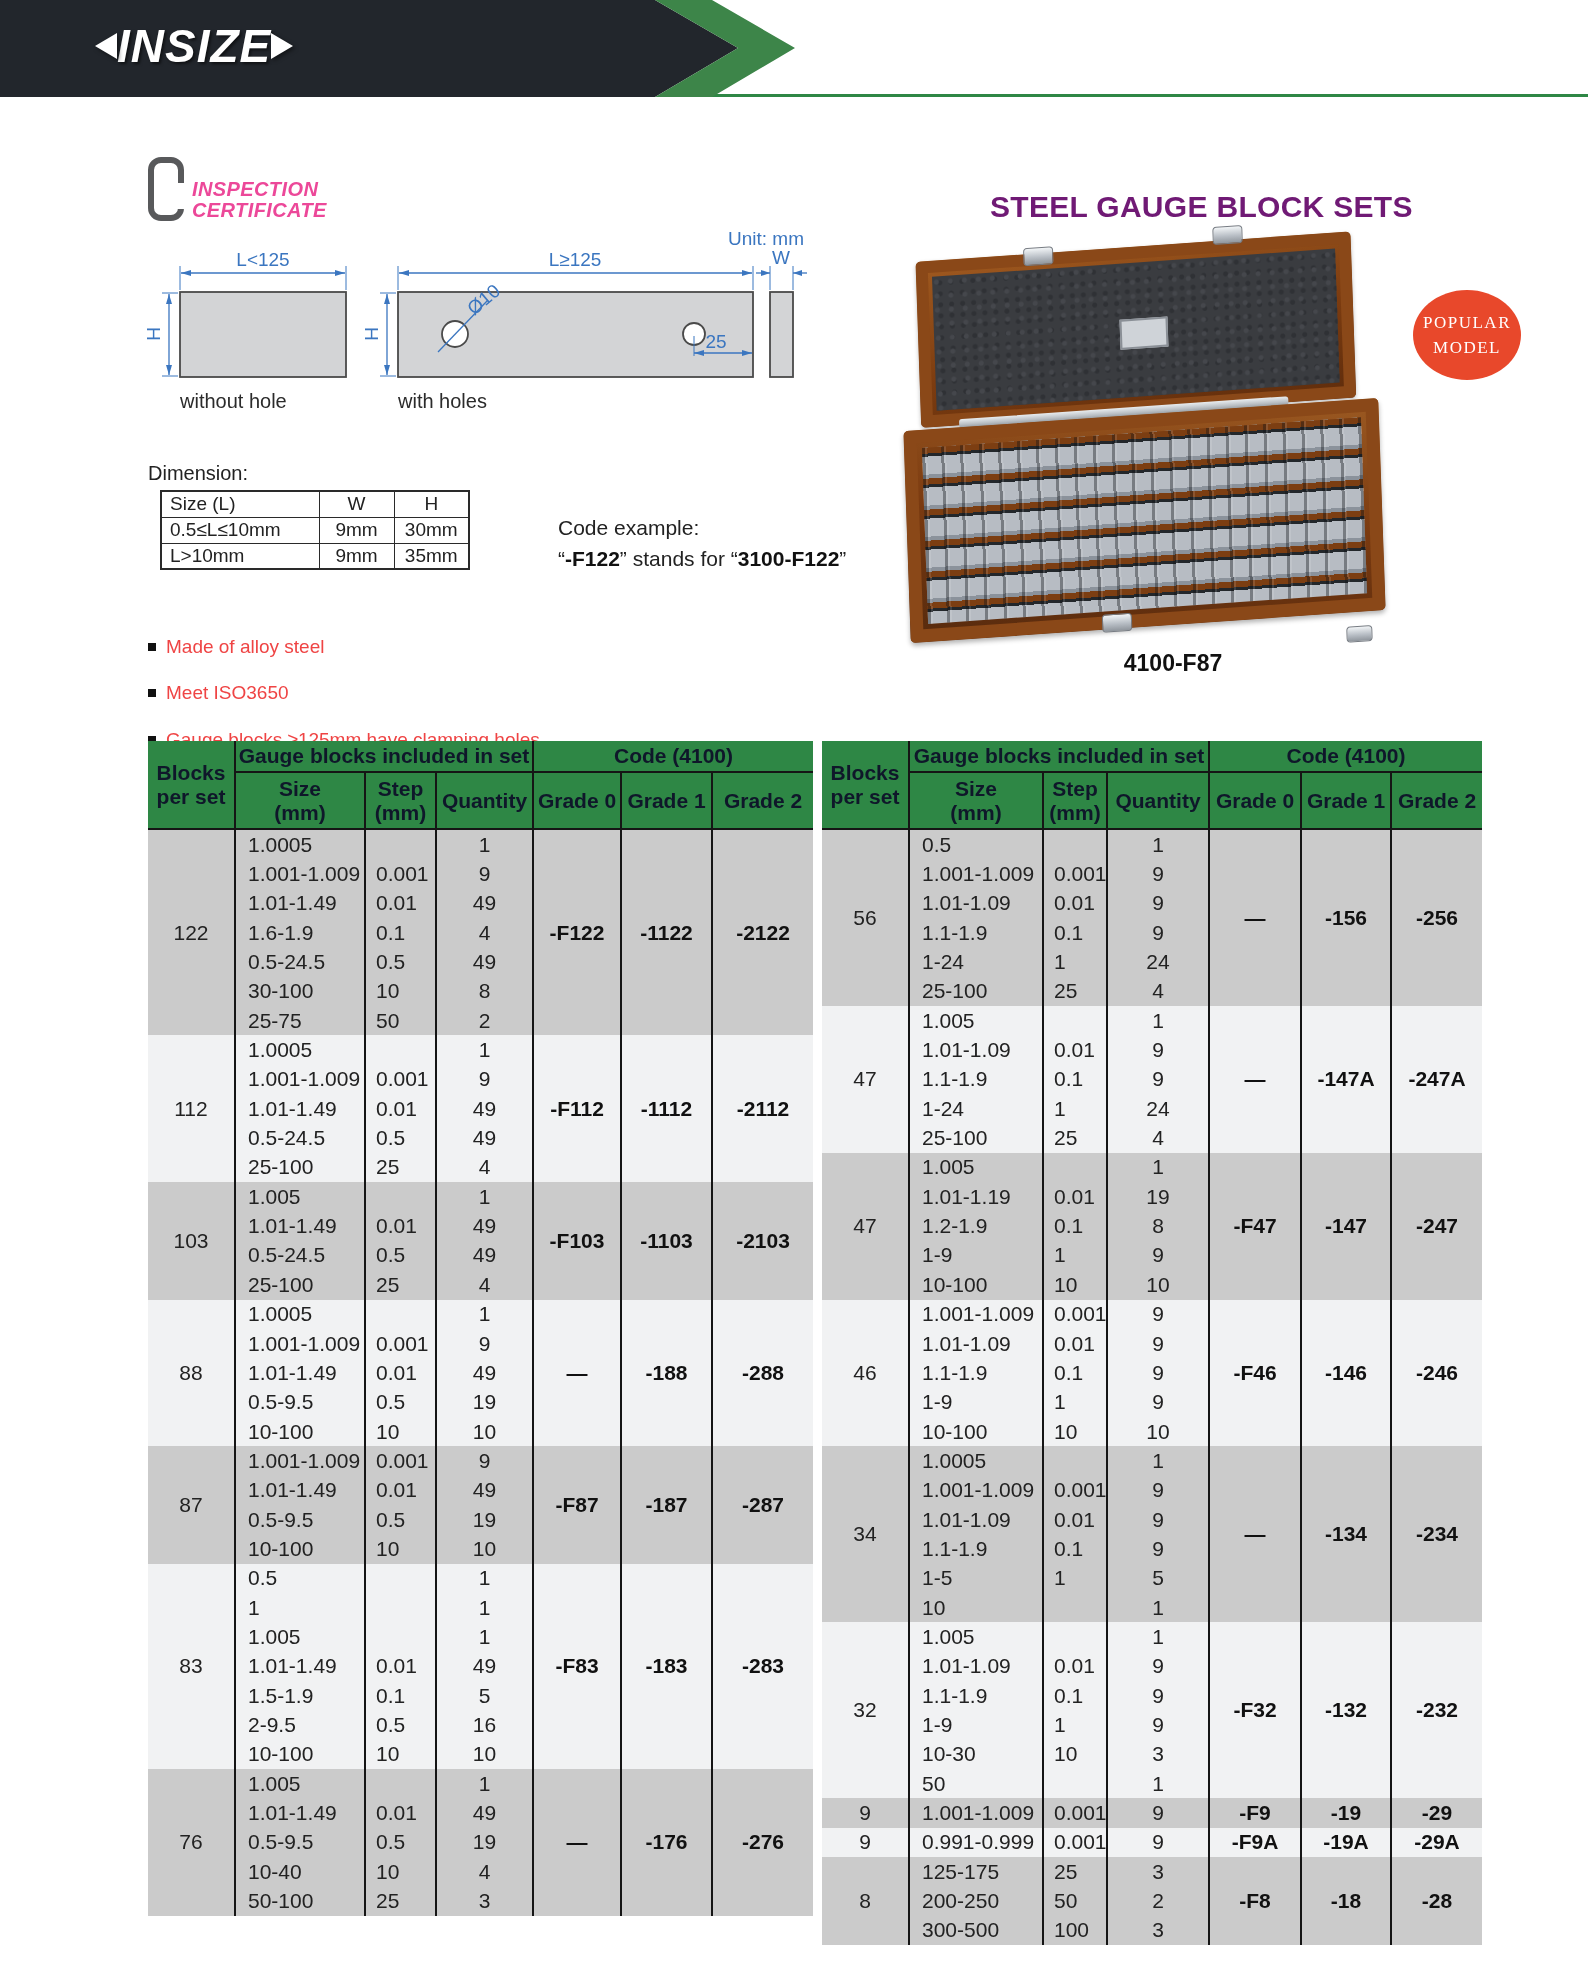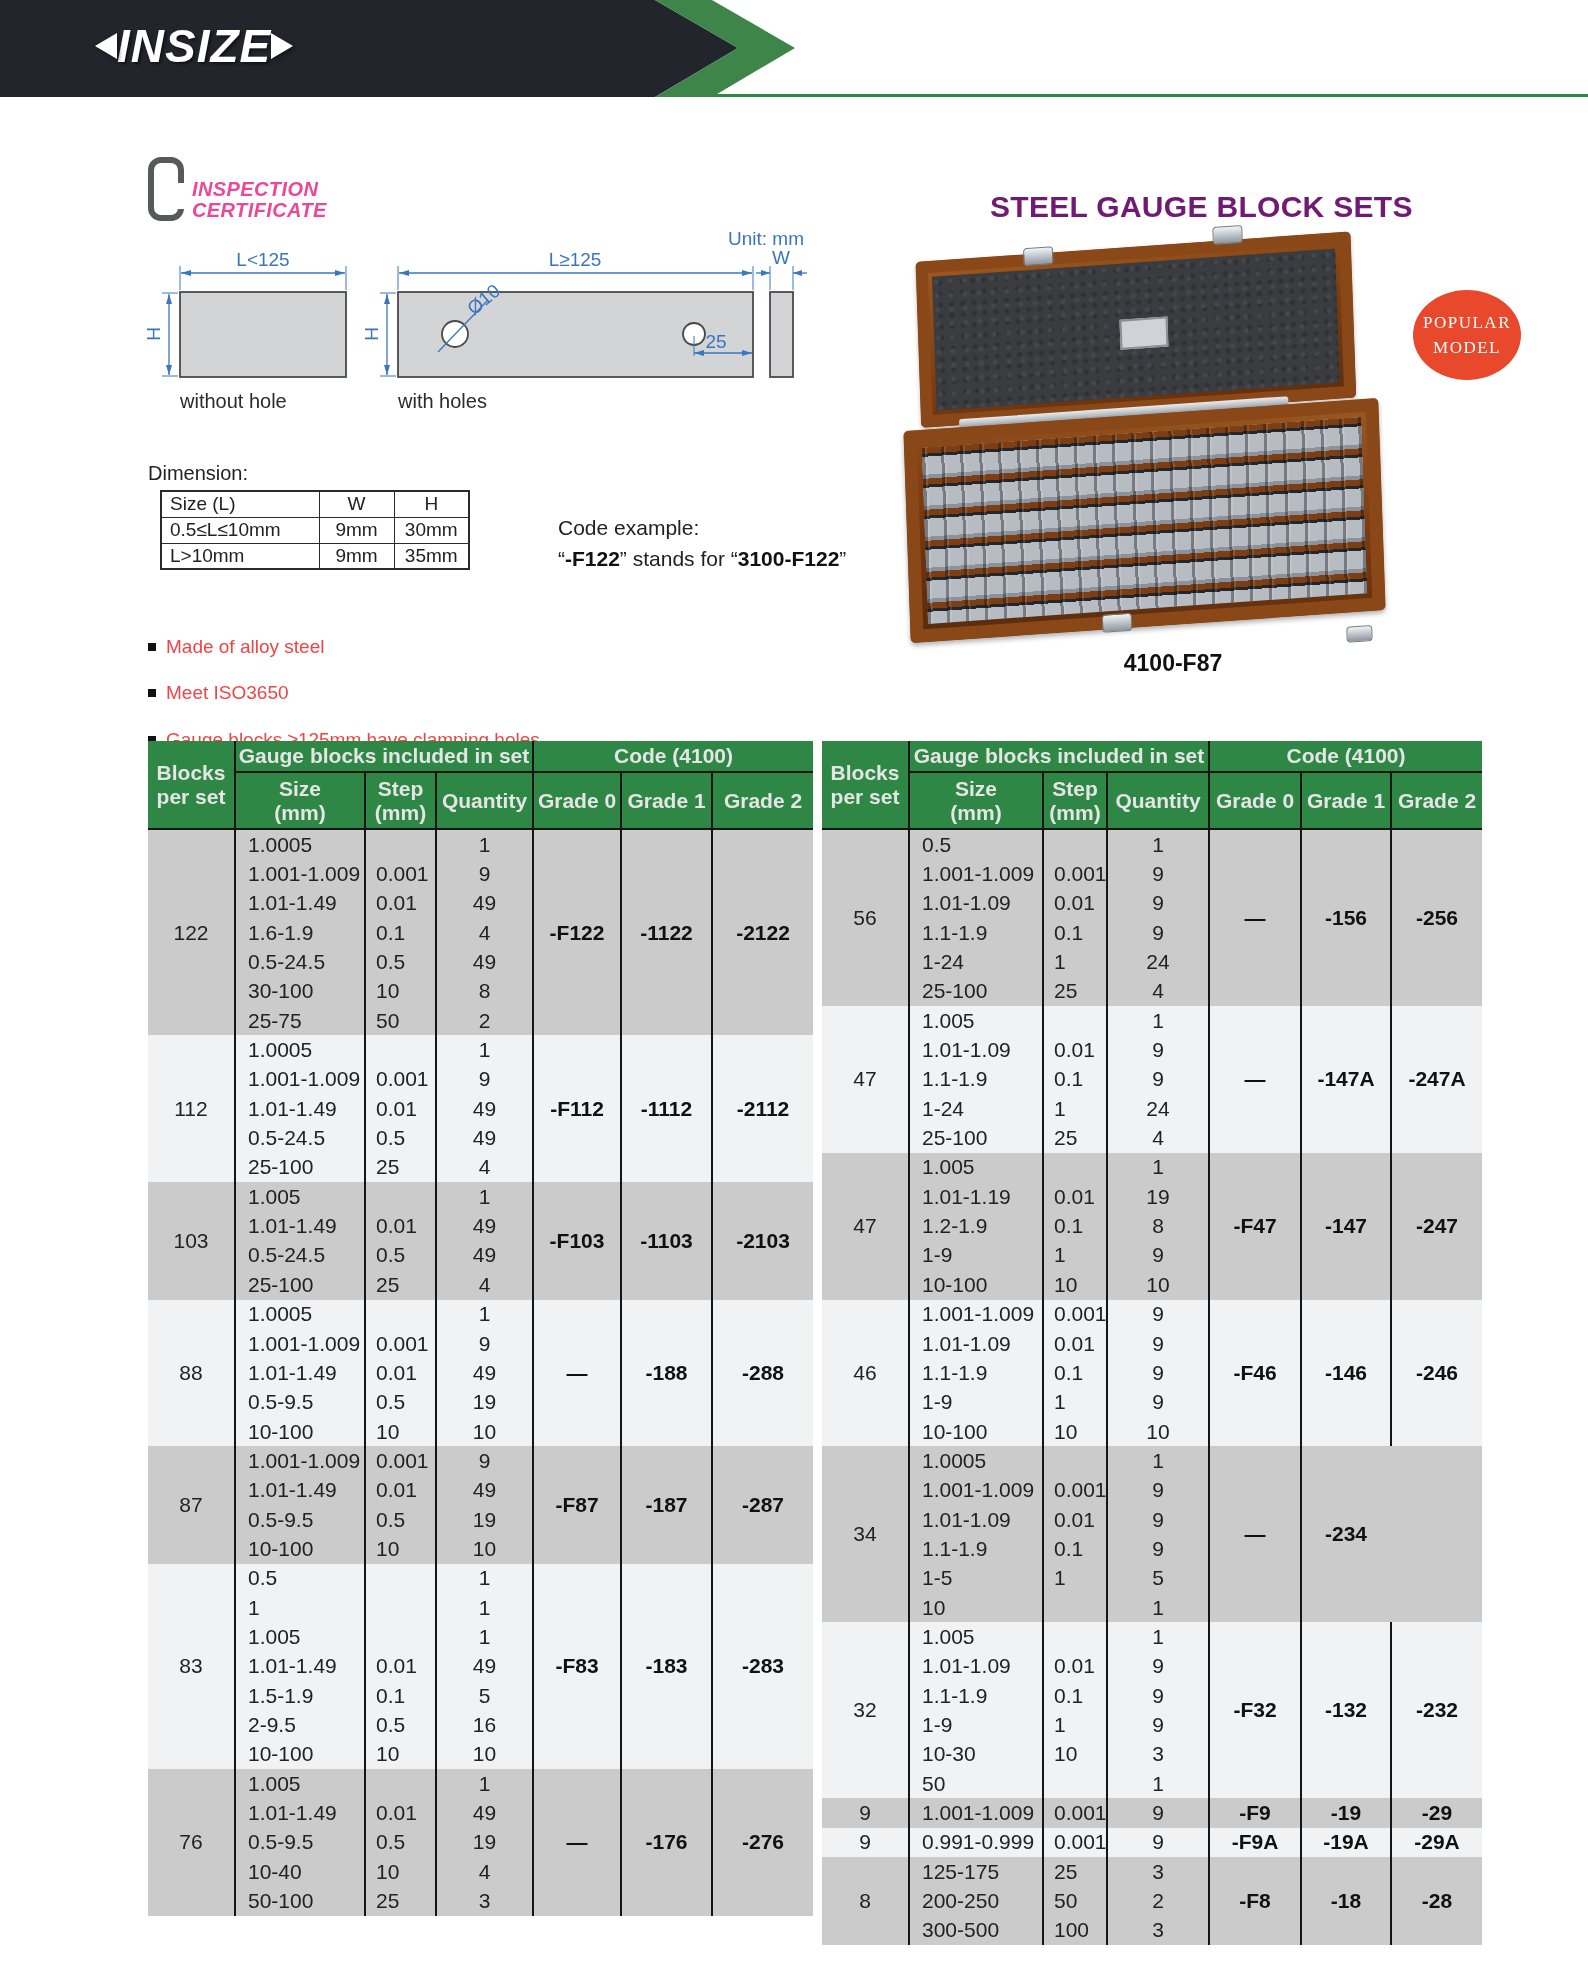--- a/index.html
+++ b/index.html
@@ -113,21 +113,21 @@
   .pop-badge { position:absolute; left:1413px; top:290px; width:108px; height:90px;
     background:#e8482b; border-radius:50%; color:#fff; text-align:center;
     font-family:"Liberation Serif", serif; font-size:17px; letter-spacing:1.5px;
     display:flex; flex-direction:column; justify-content:center; line-height:25px; }
 
   
   .gtable { position:absolute; top:741px; font-size:21px; }
   #left-table  { left:148px; --cols:86px 130px 71px 97px 88px 91px 102px; }
   #right-table { left:822px; --cols:86px 134px 64px 102px 92px 90px 92px; }
   .ghead { display:grid; grid-template-columns:var(--cols); grid-template-rows:30px 57px;
-    background:#2e8745; color:#e5e5e5; font-weight:bold; border-bottom:2px solid #151515; }
+    background:#2e8745; color:#0f172a; font-weight:bold; border-bottom:2px solid #151515; }
   .hc { display:flex; align-items:center; justify-content:center; text-align:center;
     font-size:21px; line-height:24px; white-space:pre-line; }
   .hc.bl { border-left:2px solid #151515; }
   .hc.bt { border-top:2px solid #151515; }
   .gblock { display:grid; grid-template-columns:var(--cols); }
   .g0 { background:#cbcbcb; }
   .g1 { background:#f1f2f3; }
   .bc { border-left:2px solid #151515; }
   .bc.first { border-left:none; display:flex; align-items:center; justify-content:center; }
   .c-code { display:flex; align-items:center; justify-content:center; font-weight:bold; color:#111; }
@@ -644,20 +644,21 @@
       </div>
       <div class="bc c-lines c-qty">
         <div class="line">1</div>
         <div class="line">9</div>
         <div class="line">9</div>
         <div class="line">9</div>
         <div class="line">5</div>
         <div class="line">1</div>
       </div>
       <div class="bc c-code">—</div>
+      <div class="bc c-code">-134</div>
       <div class="bc c-code">-234</div>
     </div>
     <div class="gblock g1">
       <div class="bc first">32</div>
       <div class="bc c-lines c-size">
         <div class="line">1.005</div>
         <div class="line">1.01-1.09</div>
         <div class="line">1.1-1.9</div>
         <div class="line">1-9</div>
         <div class="line">10-30</div>

